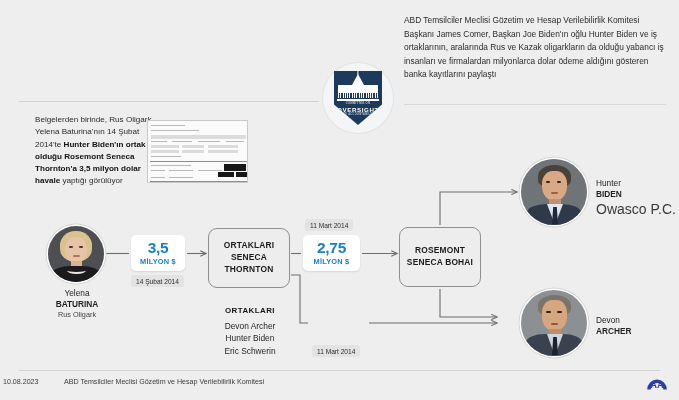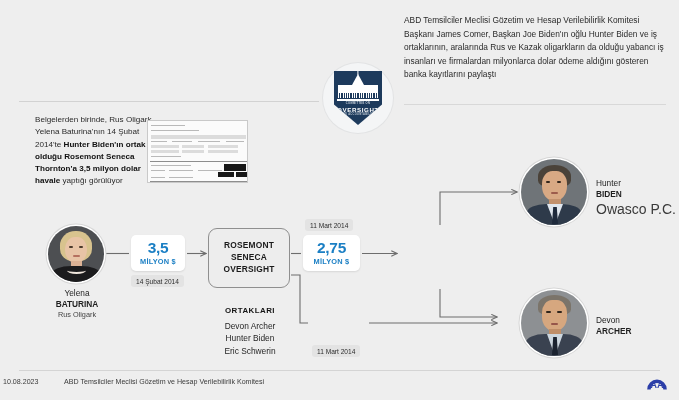--- a/index.html
+++ b/index.html
@@ -321,37 +321,38 @@
     <div class="ln2">BATURINA</div>
     <div class="sub">Rus Oligark</div>
   </div>
 
   <div class="amt" id="amt1">
     <div class="num">3,5</div>
     <div class="unit">MİLYON $</div>
   </div>
   <div class="datechip" id="dt1">14 Şubat 2014</div>
 
-  <div class="nodebox" id="box-rst">ROSEMONT SENECA OVERSIGHT</div>
+  <div class="nodebox" id="box-rst">ORTAKLARI SENECA THORNTON</div>
 
   <div class="partners">
     <div class="ph">ORTAKLARI</div>
     <div class="pn">Devon Archer</div>
     <div class="pn">Hunter Biden</div>
     <div class="pn">Eric Schwerin</div>
   </div>
 
   <div class="datechip" id="dt2">11 Mart 2014</div>
   <div class="amt" id="amt2">
     <div class="num">2,75</div>
     <div class="unit">MİLYON $</div>
   </div>
 
   <div class="datechip" id="dt3">11 Mart 2014</div>
 
+  <div class="nodebox" id="box-rsb">ROSEMONT SENECA BOHAI</div>
 
   <div class="portrait" id="p-hunter">
     <div class="pt-face">
       <div class="bg"></div>
         <div class="hair"></div>
         <div class="face"></div>
       <div class="eyeL"></div>
         <div class="eyeR"></div>
         <div class="mouth"></div>
       <div class="neck"></div>

